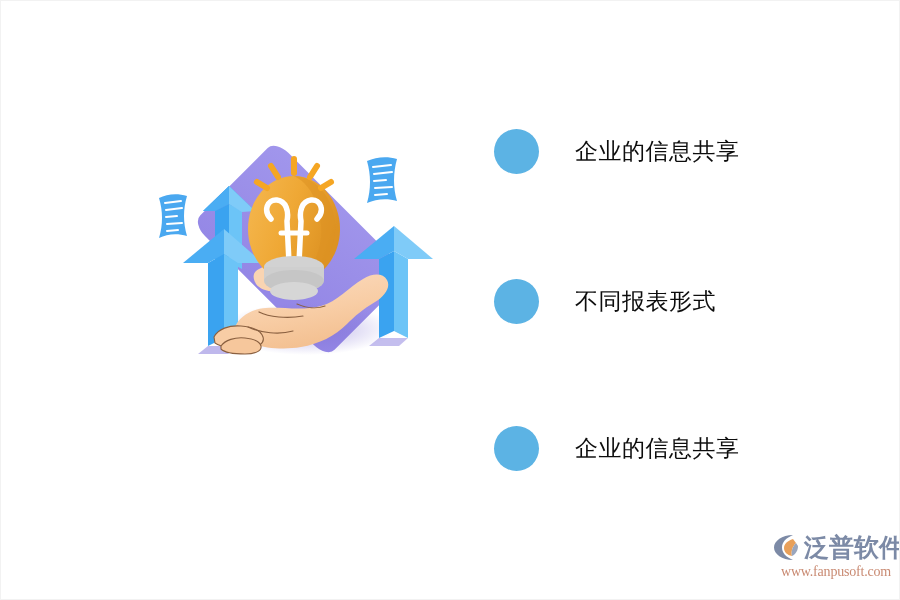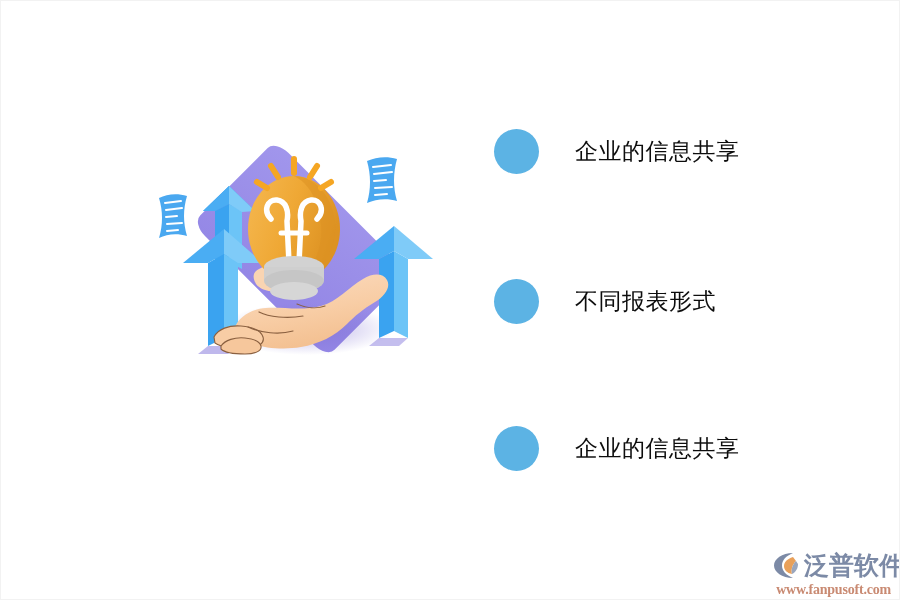--- a/index.html
+++ b/index.html
@@ -61,42 +61,42 @@
     color: #0d0d0d;
     white-space: nowrap;
     letter-spacing: 0.5px;
     line-height: 1;
   }
 
   
   #logo {
     position: absolute;
     left: 770px;
-    top: 548px;
+    top: 530px;
     width: 120px;
     height: 52px;
   }
   #logo-top {
     display: flex;
     align-items: center;
     height: 32px;
   }
   #logo-mark { flex: 0 0 auto; width: 30px; height: 30px; }
   #logo-name {
     margin-left: 3px;
     font-size: 25px;
     font-weight: bold;
     color: #7c8aa6;
     line-height: 1;
     white-space: nowrap;
   }
   #logo-url {
     margin-top: 1px;
     font-size: 14px;
-    font-weight: bold;
+    font-weight: normal;
     color: #c98a72;
     font-family: "Liberation Serif", "DejaVu Serif", serif;
     letter-spacing: -0.2px;
     white-space: nowrap;
     text-align: right;
   }
 </style>
 </head>
 <body>
 

